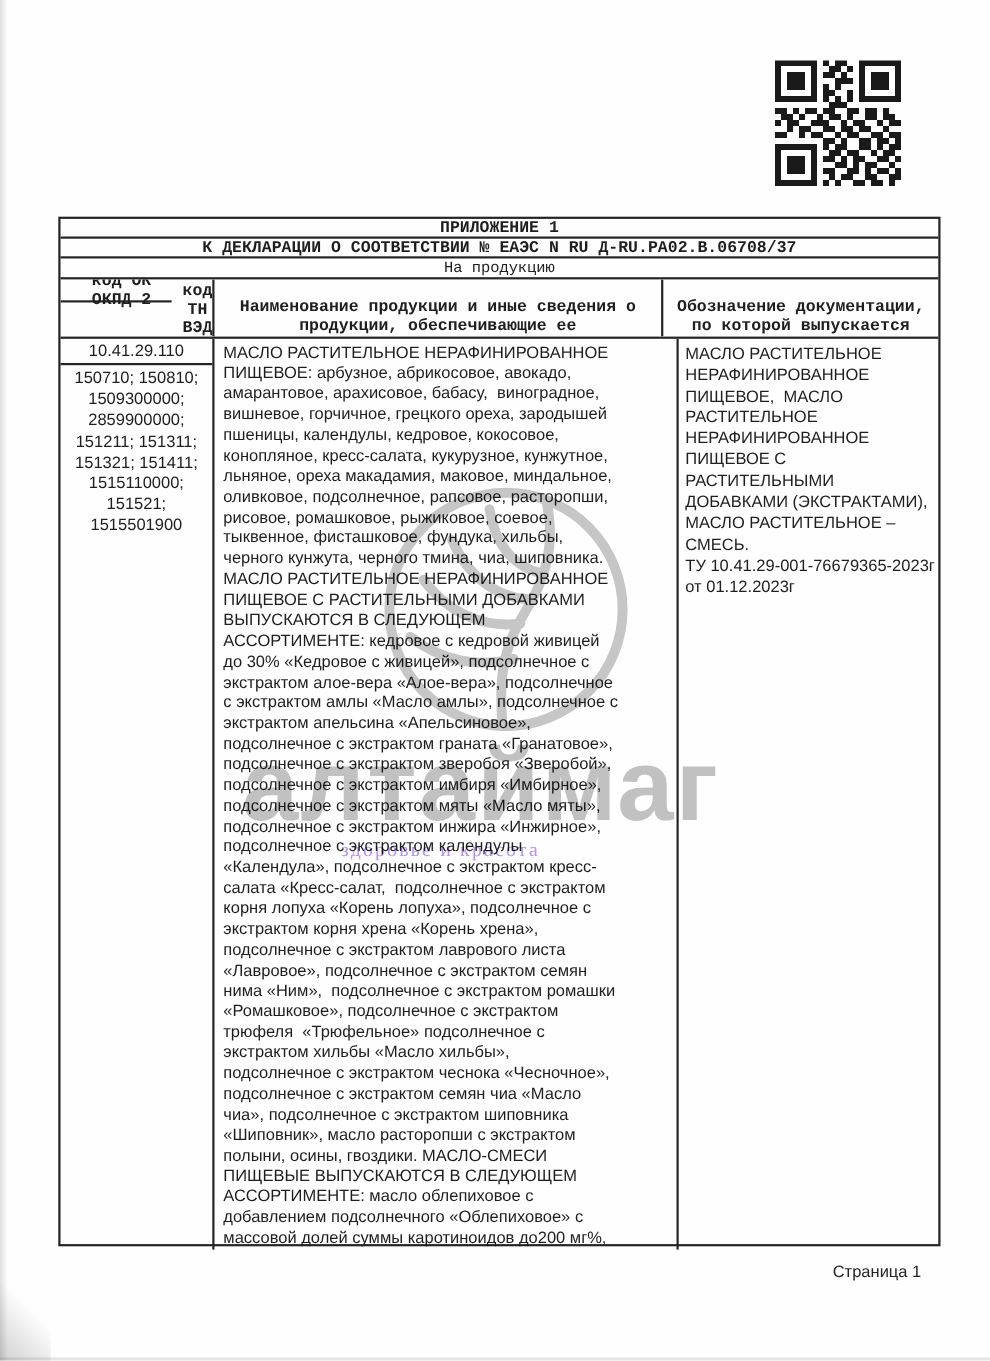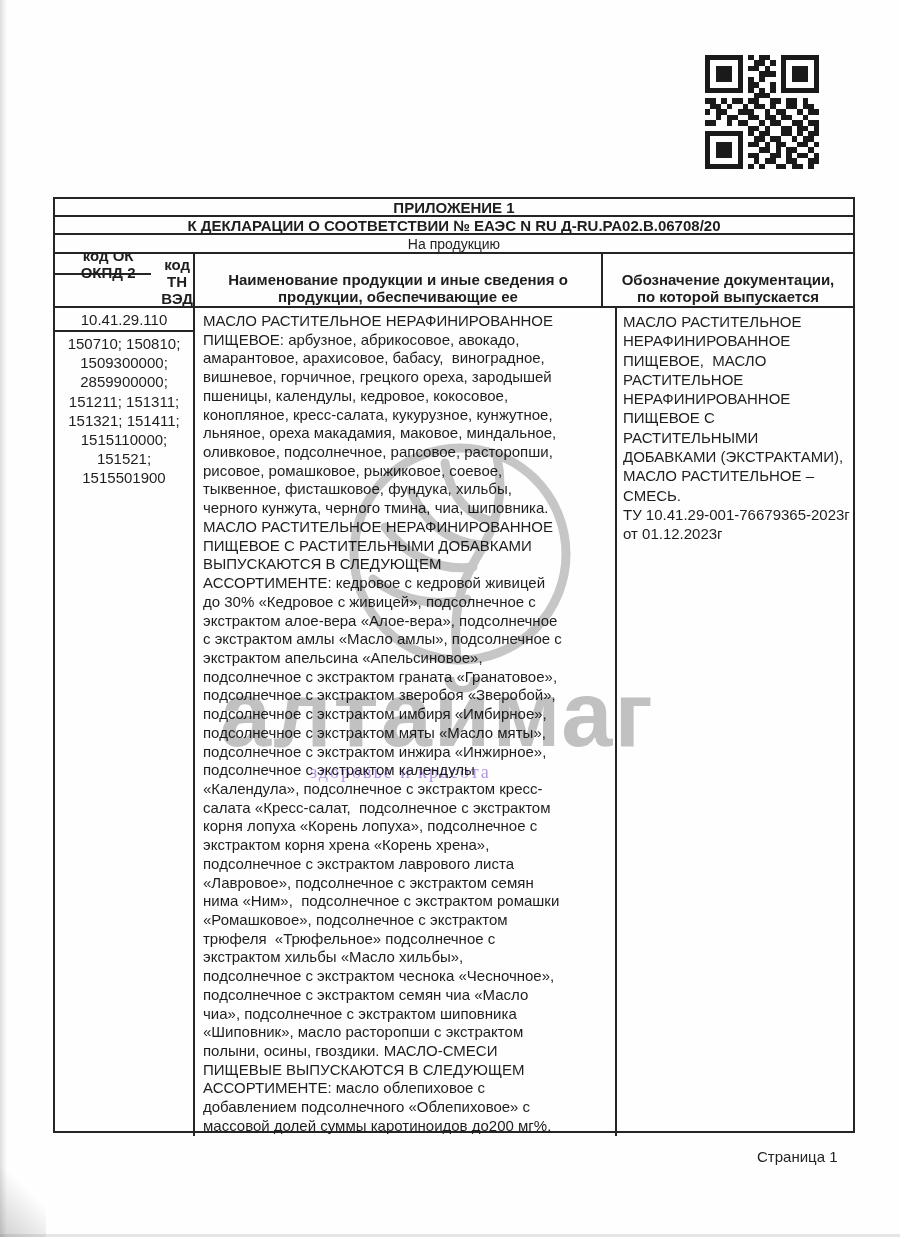--- a/index.html
+++ b/index.html
@@ -16,21 +16,21 @@
   .edge-bottom{position:absolute;left:0;bottom:0;width:100%;height:3px;background:rgba(120,120,120,.18);}
 
   
   .qr{position:absolute;left:703px;top:55px;width:118px;height:114px;}
   .qr svg{width:100%;height:100%;shape-rendering:crispEdges;}
 
   
   .tbl{position:absolute;left:53px;top:197px;width:798px;height:932px;
     border:2px solid #242424;display:flex;flex-direction:column;background:transparent;}
   .trow{border-bottom:2px solid #242424;display:flex;align-items:center;justify-content:center;
-    text-align:center;flex:0 0 auto;overflow:hidden;}
+    text-align:center;flex:0 0 auto;overflow:hidden;font-family:Liberation Mono, monospace;}
   .title1{height:16px;font-weight:bold;font-size:15px;}
   .title2{height:16px;font-weight:bold;font-size:15px;}
   .title3{height:17px;font-size:14px;}
   .hdr{height:52px;display:flex;align-items:stretch;padding:0;}
   .hdr-col1{width:138px;border-right:2px solid #242424;display:flex;flex:0 0 auto;}
   .hdr-col1 .c1a{height:19px;border-bottom:2px solid #242424;font-weight:bold;font-size:15px;
     display:flex;align-items:center;padding-left:10px;}
   .hdr-col1 .c1b{flex:1;font-weight:bold;font-size:15px;display:flex;align-items:flex-start;padding:2px 0 0 10px;}
   .hdr-col2{width:406px;border-right:2px solid #242424;flex:0 0 auto;}
   .hdr-col3{flex:1;}
@@ -301,21 +301,21 @@
       <rect x="10" y="20" width="1" height="1" fill="#1a1a1a"></rect>
       <rect x="13" y="20" width="1" height="1" fill="#1a1a1a"></rect>
       <rect x="14" y="20" width="1" height="1" fill="#1a1a1a"></rect>
       <rect x="16" y="20" width="1" height="1" fill="#1a1a1a"></rect>
       <rect x="17" y="20" width="1" height="1" fill="#1a1a1a"></rect>
       <rect x="19" y="20" width="1" height="1" fill="#1a1a1a"></rect>
     </svg></div>
 
 <div class="tbl">
   <div class="trow title1">ПРИЛОЖЕНИЕ 1</div>
-  <div class="trow title2">К ДЕКЛАРАЦИИ О СООТВЕТСТВИИ № ЕАЭС N RU Д-RU.РА02.В.06708/20</div>
+  <div class="trow title2">К ДЕКЛАРАЦИИ О СООТВЕТСТВИИ № ЕАЭС N RU Д-RU.РА02.В.06708/37</div>
   <div class="trow title3">На продукцию</div>
 
   <div class="trow hdr">
     <div class="hdr-col1">
       <div class="c1a">код ОК ОКПД 2</div>
       <div class="c1b">код ТН ВЭД</div>
     </div>
     <div class="hdr-col2 hdr-center">
         <div class="tl">Наименование продукции и иные сведения о</div>
         <div class="tl">продукции, обеспечивающие ее</div>

